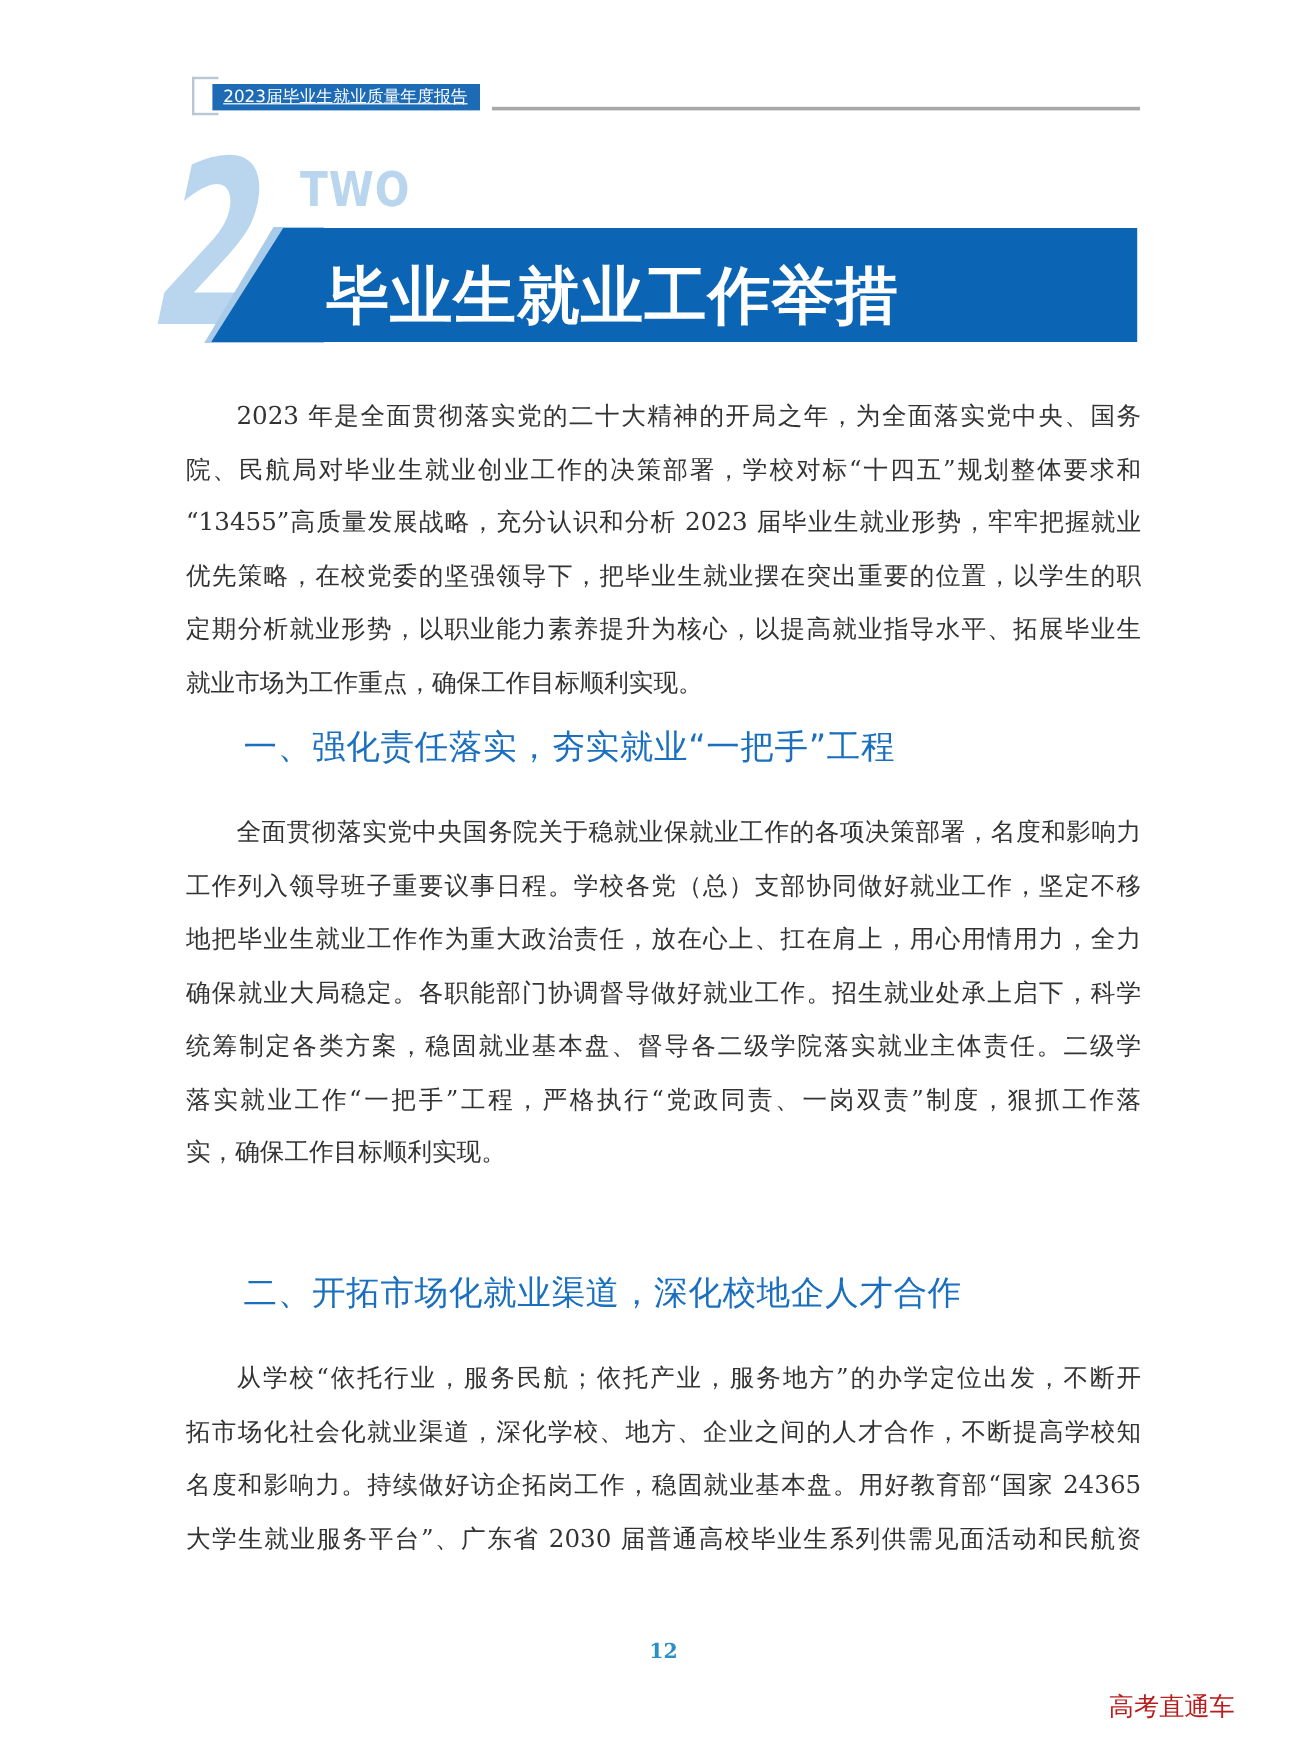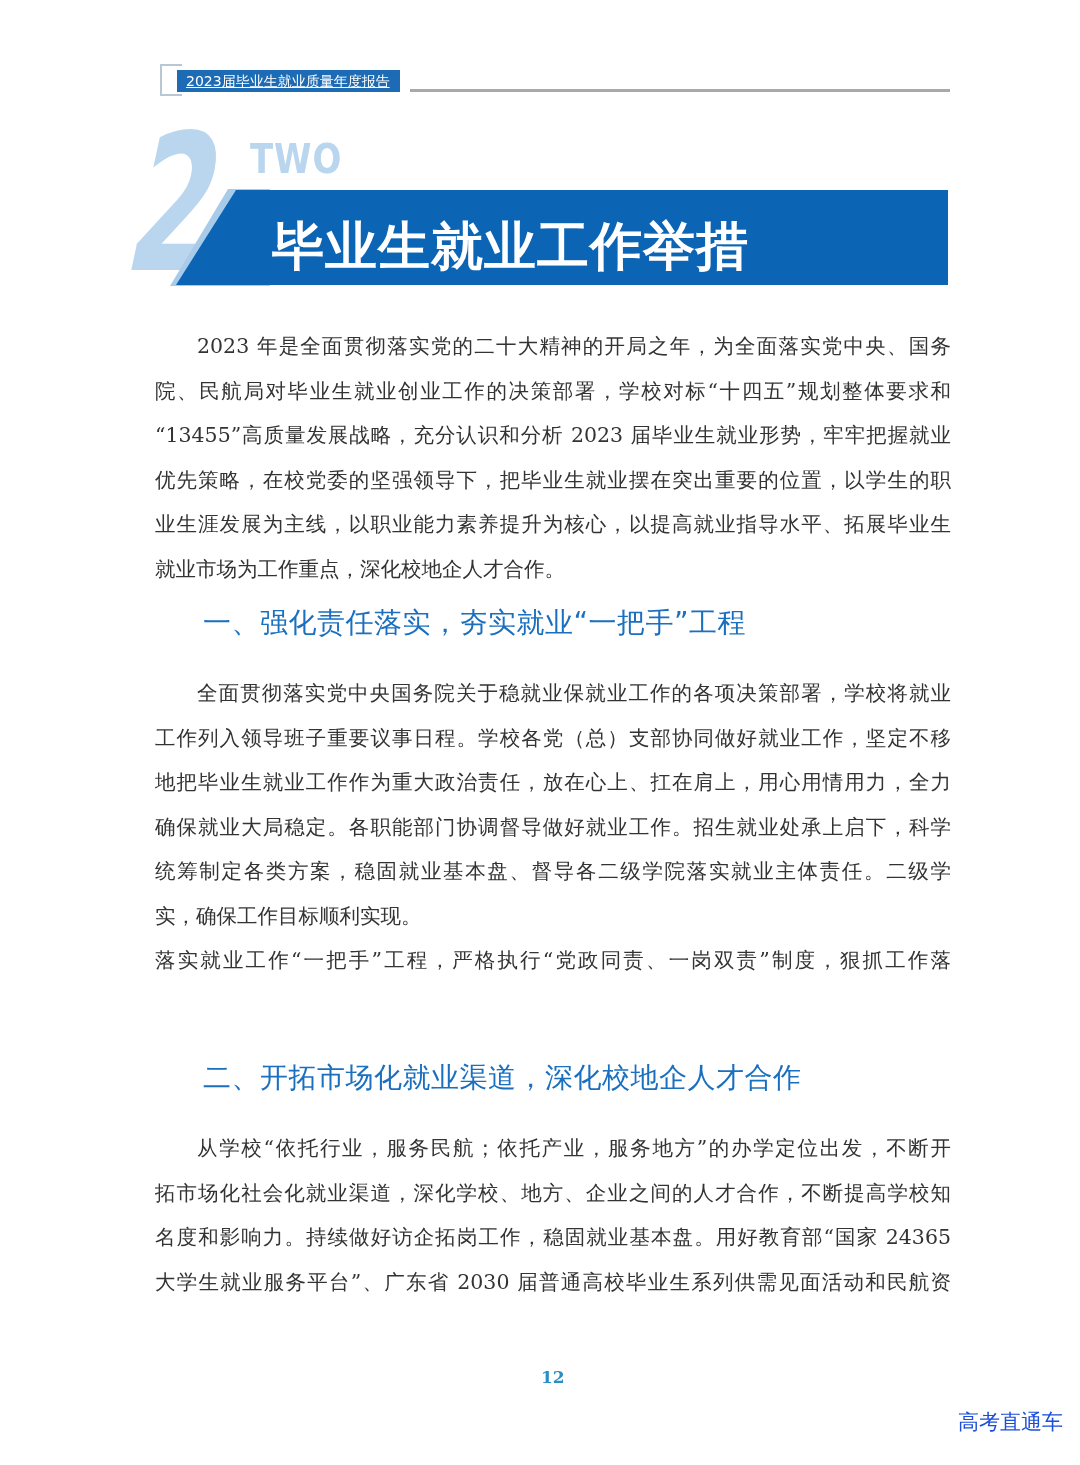--- a/index.html
+++ b/index.html
@@ -56,22 +56,22 @@
     .section-h {
       position: absolute; left: 155px; font-family: "DejaVu Sans", sans-serif;
       font-size: 28px; font-weight: normal; color: #1a6fbf; white-space: nowrap; letter-spacing: 0.5px; margin-left: 48px;
     }
 
     .page-num {
       position: absolute; left: 541px; top: 1353px; font-family: "DejaVu Serif", serif;
       font-weight: bold; font-size: 17px; color: #2a8fc4; margin-top: 14px;
     }
     .watermark {
-      position: absolute; left: 958px; top: 1408px; font-family: "DejaVu Sans", sans-serif;
-      font-size: 21px; color: #1d4ed8;
+      position: absolute; left: 924px; top: 1408px; font-family: "DejaVu Sans", sans-serif;
+      font-size: 21px; color: #b91c1c;
     }
   </style>
 </head>
 <body>
 
 <div class="run-header">
   <div class="bracket"></div>
   <div class="tab">2023届毕业生就业质量年度报告</div>
   <div class="rule"></div>
 </div>
@@ -82,33 +82,33 @@
   <div class="band-light"></div>
   <div class="band"></div>
   <div class="title">毕业生就业工作举措</div>
 </div>
 
 <div class="para" style="top:324px;">
   <span class="line indent">2023 年是全面贯彻落实党的二十大精神的开局之年，为全面落实党中央、国务</span>
   <span class="line">院、民航局对毕业生就业创业工作的决策部署，学校对标“十四五”规划整体要求和</span>
   <span class="line">“13455”高质量发展战略，充分认识和分析 2023 届毕业生就业形势，牢牢把握就业</span>
   <span class="line">优先策略，在校党委的坚强领导下，把毕业生就业摆在突出重要的位置，以学生的职</span>
-  <span class="line">业生涯发展为主线，以职业能力素养提升为核心，以提高就业指导水平、拓展毕业生</span>
-  <span class="line last">就业市场为工作重点，深化校地企人才合作。</span>
+  <span class="line">定期分析就业形势，以职业能力素养提升为核心，以提高就业指导水平、拓展毕业生</span>
+  <span class="line last">就业市场为工作重点，确保工作目标顺利实现。</span>
 </div>
 
 <div class="section-h" style="top:604px;">一、强化责任落实，夯实就业“一把手”工程</div>
 <div class="para" style="top:671px;">
-  <span class="line indent">全面贯彻落实党中央国务院关于稳就业保就业工作的各项决策部署，学校将就业</span>
+  <span class="line indent">全面贯彻落实党中央国务院关于稳就业保就业工作的各项决策部署，名度和影响力</span>
   <span class="line">工作列入领导班子重要议事日程。学校各党（总）支部协同做好就业工作，坚定不移</span>
   <span class="line">地把毕业生就业工作作为重大政治责任，放在心上、扛在肩上，用心用情用力，全力</span>
   <span class="line">确保就业大局稳定。各职能部门协调督导做好就业工作。招生就业处承上启下，科学</span>
   <span class="line">统筹制定各类方案，稳固就业基本盘、督导各二级学院落实就业主体责任。二级学</span>
+  <span class="line">落实就业工作“一把手”工程，严格执行“党政同责、一岗双责”制度，狠抓工作落</span>
   <span class="line last">实，确保工作目标顺利实现。</span>
-  <span class="line">落实就业工作“一把手”工程，严格执行“党政同责、一岗双责”制度，狠抓工作落</span>
 </div>
 
 <div class="section-h" style="top:1059px;">二、开拓市场化就业渠道，深化校地企人才合作</div>
 <div class="para" style="top:1126px;">
   <span class="line indent">从学校“依托行业，服务民航；依托产业，服务地方”的办学定位出发，不断开</span>
   <span class="line">拓市场化社会化就业渠道，深化学校、地方、企业之间的人才合作，不断提高学校知</span>
   <span class="line">名度和影响力。持续做好访企拓岗工作，稳固就业基本盘。用好教育部“国家 24365</span>
   <span class="line">大学生就业服务平台”、广东省 2030 届普通高校毕业生系列供需见面活动和民航资</span>
 </div>
 

